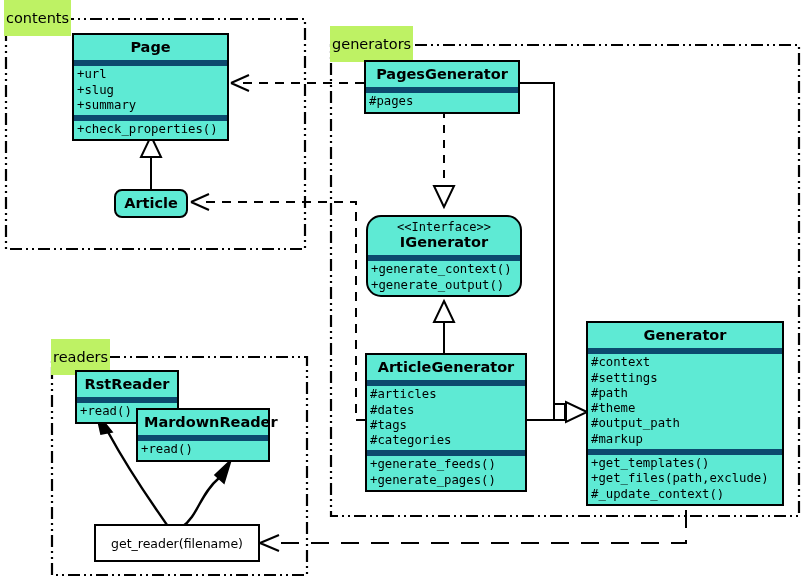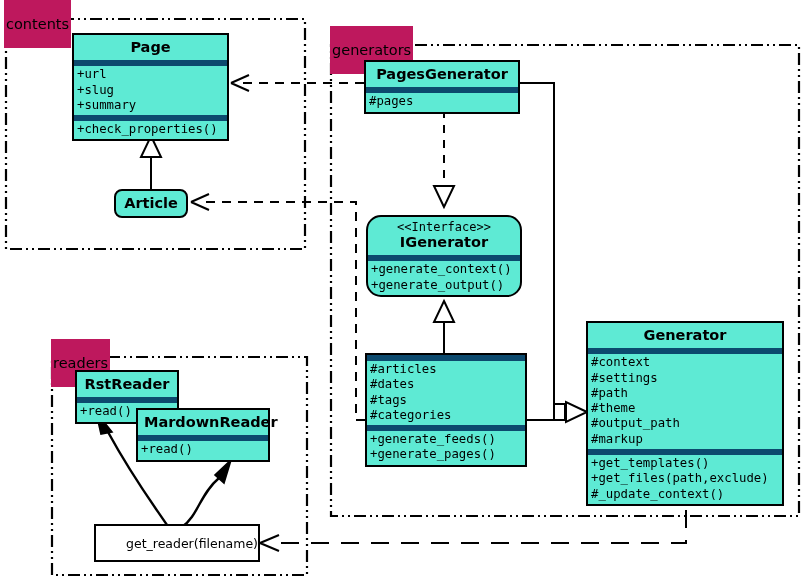--- a/index.html
+++ b/index.html
@@ -63,33 +63,33 @@
 
   
   .funcbox {
     position: absolute;
     box-sizing: border-box;
     border: 2px solid #000;
     background: #fff;
     z-index: 5;
     display: flex;
     align-items: center;
-    justify-content: flex-end;
+    justify-content: center;
     font-size: 12.5px;
     font-family: "DejaVu Sans", sans-serif;
     color: #000;
   }
   .pkg-label {
     position: absolute;
     font-size: 14.5px;
     font-family: "DejaVu Sans", sans-serif;
     color: #000;
-    background: #be185d;
+    background: #bef264;
     z-index: 3;
-    padding: 16px 2px;
+    padding: 10px 2px;
     white-space: nowrap;
   }
 </style>
 </head>
 <body>
 
 <div id="canvas">
 
   <svg class="layer" viewBox="0 0 803 579">
     <defs>
@@ -194,20 +194,21 @@
   <div class="umlbox" style="left:366px; top:215px; width:156px;border-radius:15px;">
     <div class="stereo">&lt;&lt;Interface&gt;&gt;</div>
     <div class="title withstereo">IGenerator</div>
     <div class="sect">
       <div>+generate_context()</div>
       <div>+generate_output()</div>
     </div>
   </div>
 
   <div class="umlbox" style="left:365px; top:353px; width:162px;">
+    <div class="title">ArticleGenerator</div>
     <div class="sect">
       <div>#articles</div>
       <div>#dates</div>
       <div>#tags</div>
       <div>#categories</div>
     </div>
     <div class="sect">
       <div>+generate_feeds()</div>
       <div>+generate_pages()</div>
     </div>

